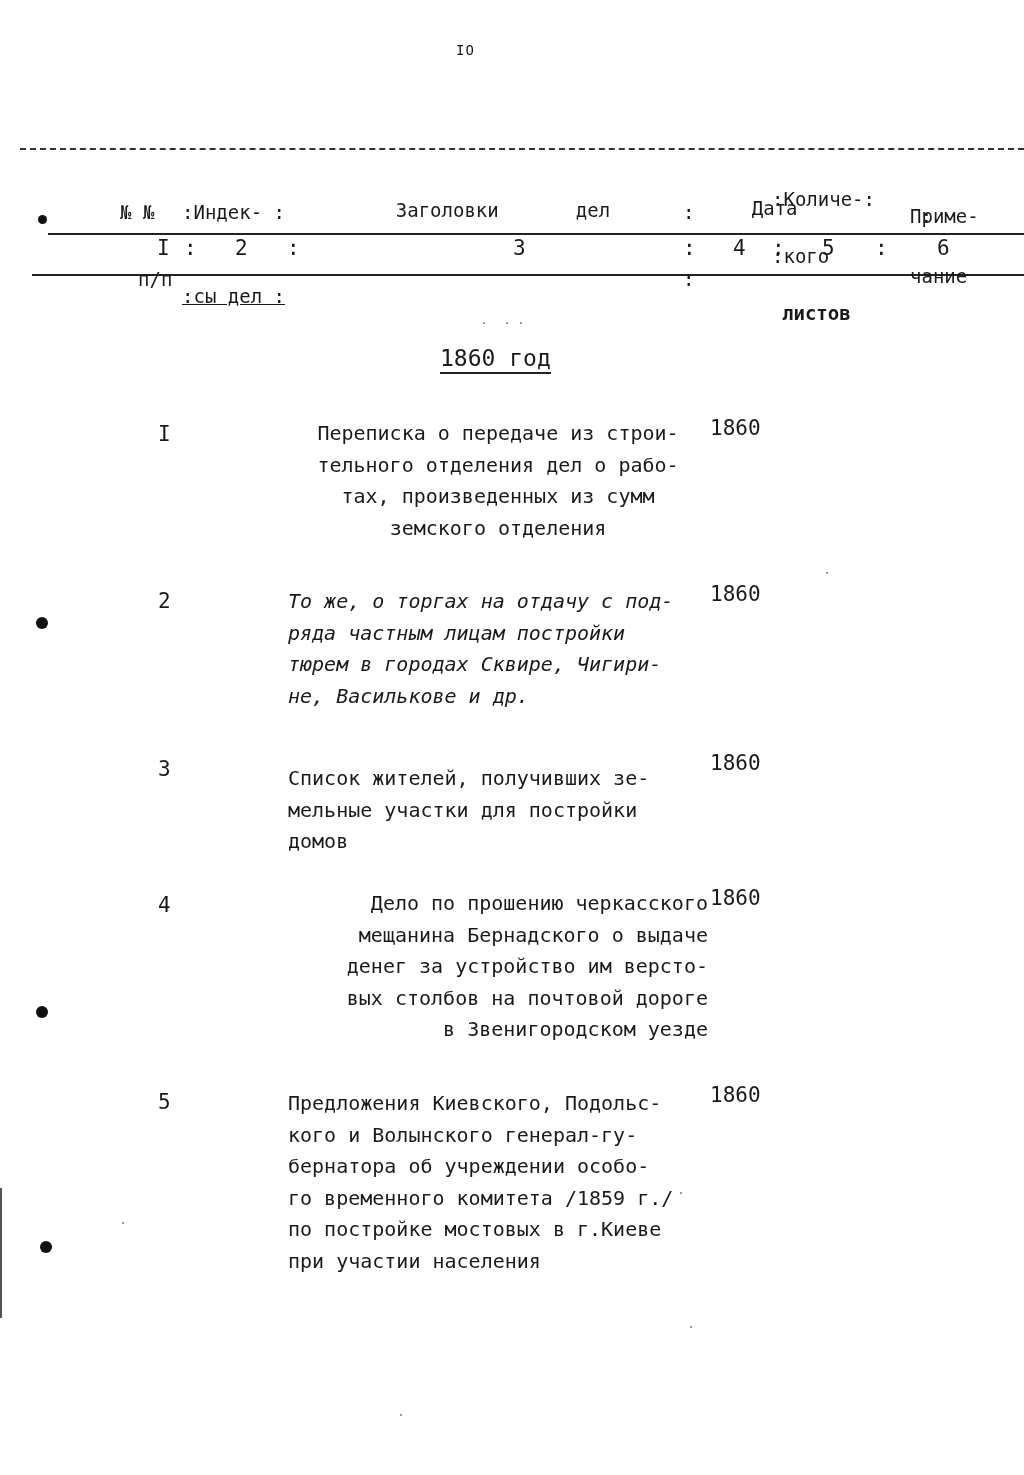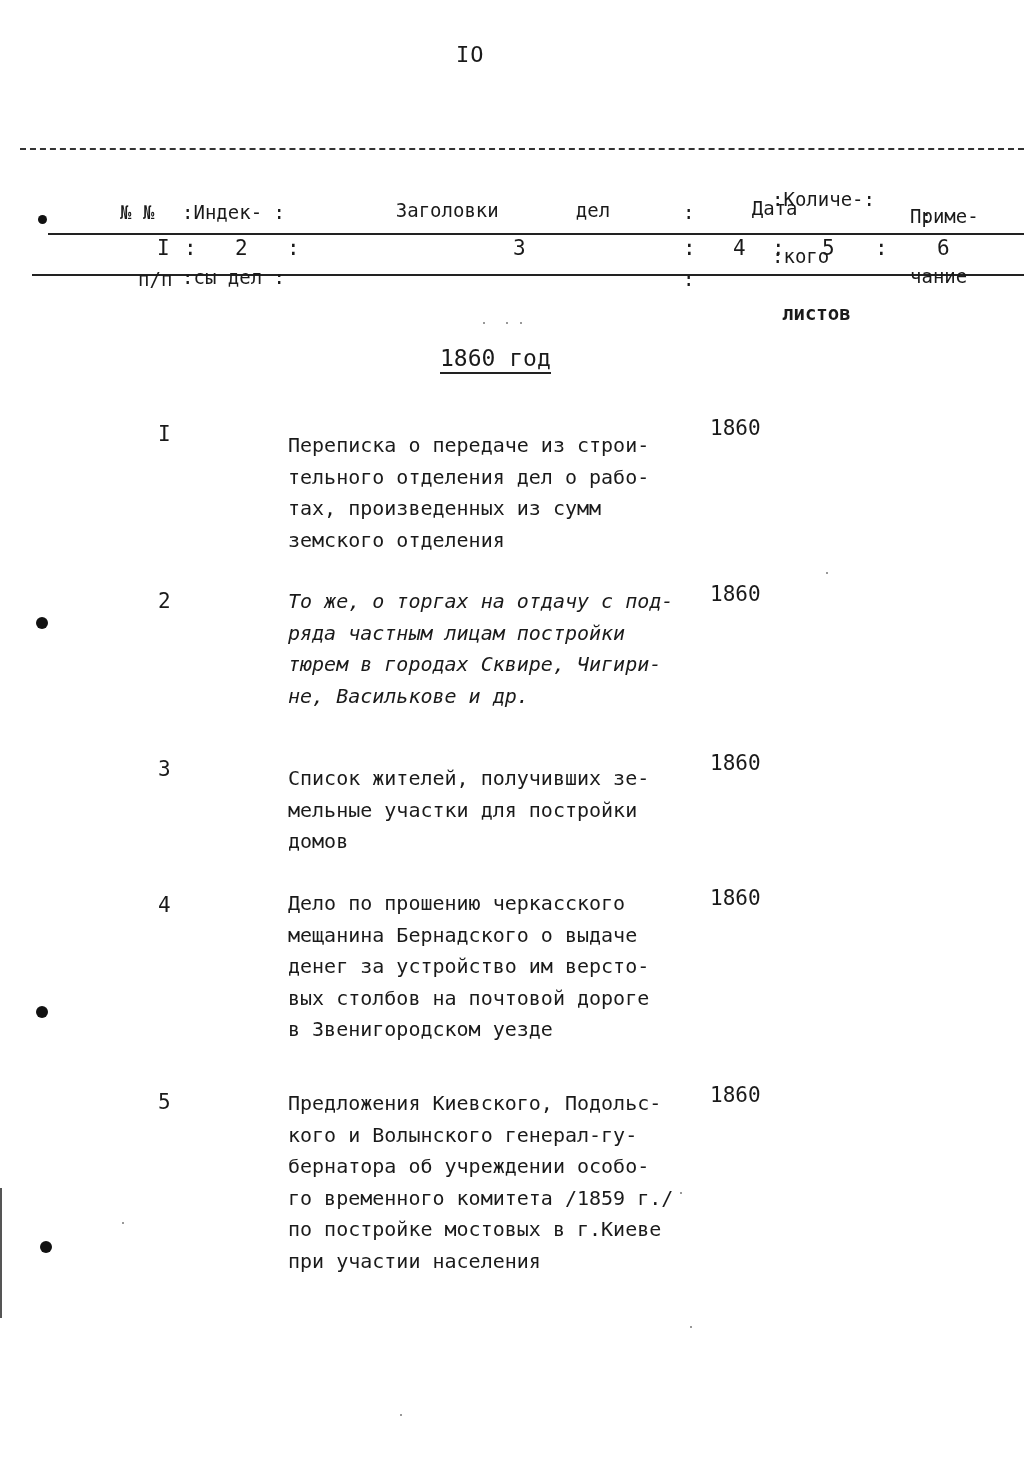--- a/index.html
+++ b/index.html
@@ -3,21 +3,21 @@
 <meta charset="utf-8">
 <style>
   html, body { margin: 0; padding: 0; background: #ffffff; }
   body {
     width: 1024px; height: 1475px; position: relative; overflow: hidden;
     font-family: "DejaVu Sans Mono", "Liberation Mono", monospace;
     color: #1a1a1a;
   }
   .page-number {
     position: absolute; left: 456px; top: 42px;
-    font-size: 22px; letter-spacing: 1px;
+    font-size: 14px; letter-spacing: 1px;
   }
   .rule { position: absolute; background: #222; }
   .rule.dashed { background: none; border-top: 2px dashed #333; }
   .hdr {
     position: absolute; font-size: 19px; line-height: 20px; white-space: pre;
   }
   .colnum { position: absolute; font-size: 21px; top: 236px; white-space: pre; }
   .section-title {
     position: absolute; left: 440px; top: 345px; font-size: 23px;
     border-bottom: 2px solid #222; padding-bottom: 1px;
@@ -44,21 +44,21 @@
 <div class="rule" style="left:48px; top:233px; width:976px; height:2px;"></div>
 <div class="rule" style="left:32px; top:274px; width:992px; height:2px;"></div>
 
 <div>
   <div class="hdr" style="left:120px; top:162px;">
     <div>№ №</div>
     <div style="margin-top:7px;margin-left:18px;">п/п</div>
   </div>
   <div class="hdr" style="left:182px; top:162px;">
     <div>:Индек- :</div>
-    <div style="margin-top:5px;">:сы дел :</div>
+    <div style="margin-top:24px;text-decoration:underline;">:сы дел :</div>
   </div>
   <div class="hdr" style="left:350px; top:180px;">
     <span>Заголовки</span>
   </div>
   <div class="hdr" style="left:530px; top:180px;">
     <span>дел</span>
   </div>
   <div class="hdr" style="left:683px; top:162px;">
     <div>:</div>
     <div style="margin-top:7px;">:</div>
@@ -92,21 +92,21 @@
   <span class="colnum" style="left:822px;">5</span>
   <span class="colnum" style="left:875px;">:</span>
   <span class="colnum" style="left:937px;">6</span>
 </div>
 
 <div class="section-title">1860 год</div>
 
 <div>
   <div>
     <span class="row-num" style="top:422px;">I</span>
-    <div class="row-text" style="top:430px;">Переписка о передаче из строи-
+    <div class="row-text" style="top:418px;text-align:center;">Переписка о передаче из строи-
 тельного отделения дел о рабо-
 тах, произведенных из сумм
 земского отделения</div>
     <span class="row-date" style="top:416px;">1860</span>
   </div>
   <div>
     <span class="row-num" style="top:589px;">2</span>
     <div class="row-text" style="top:586px;font-style:italic;">То же, о торгах на отдачу с под-
 ряда частным лицам постройки
 тюрем в городах Сквире, Чигири-
@@ -115,21 +115,21 @@
   </div>
   <div>
     <span class="row-num" style="top:757px;">3</span>
     <div class="row-text" style="top:755px;margin-top:8px;">Список жителей, получивших зе-
 мельные участки для постройки
 домов</div>
     <span class="row-date" style="top:751px;">1860</span>
   </div>
   <div>
     <span class="row-num" style="top:893px;">4</span>
-    <div class="row-text" style="top:888px;">Дело по прошению черкасского
+    <div class="row-text" style="top:888px;text-align:right;">Дело по прошению черкасского
 мещанина Бернадского о выдаче
 денег за устройство им версто-
 вых столбов на почтовой дороге
 в Звенигородском уезде</div>
     <span class="row-date" style="top:886px;">1860</span>
   </div>
   <div>
     <span class="row-num" style="top:1090px;">5</span>
     <div class="row-text" style="top:1088px;">Предложения Киевского, Подольс-
 кого и Волынского генерал-гу-

